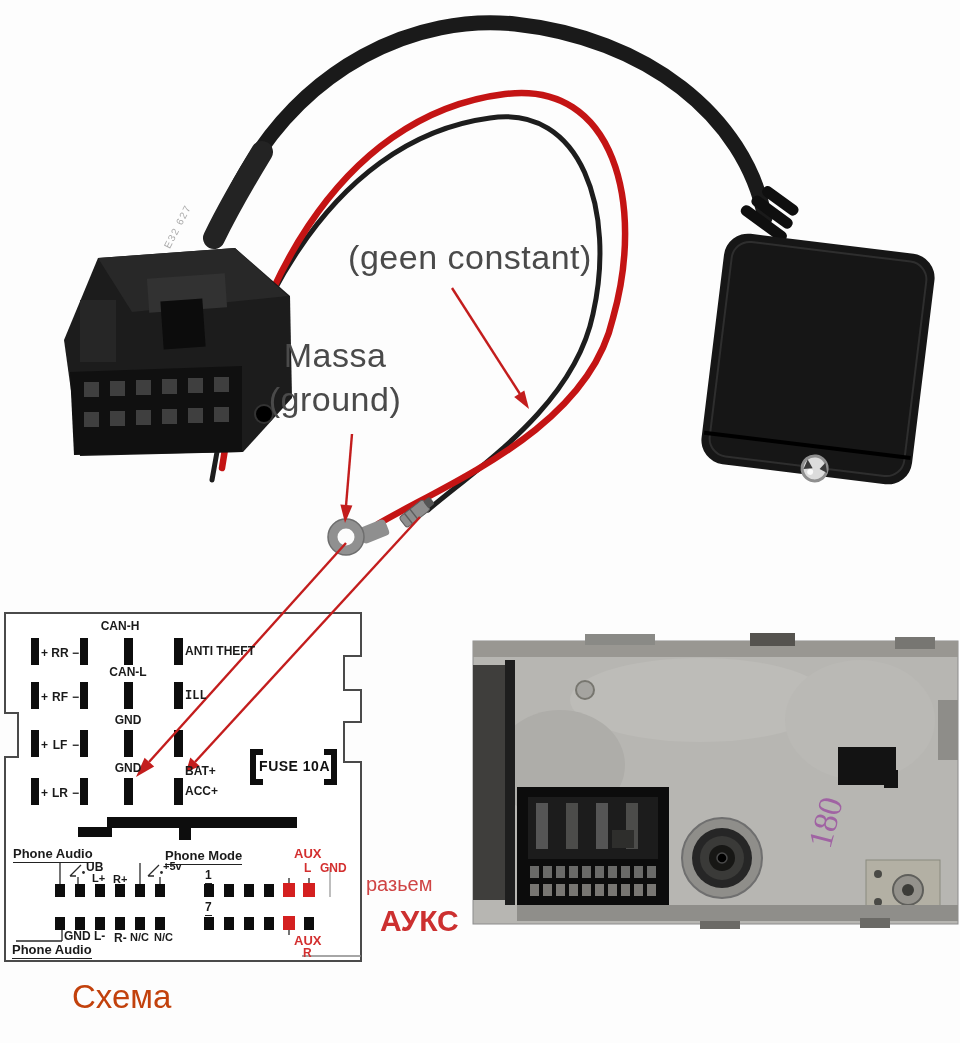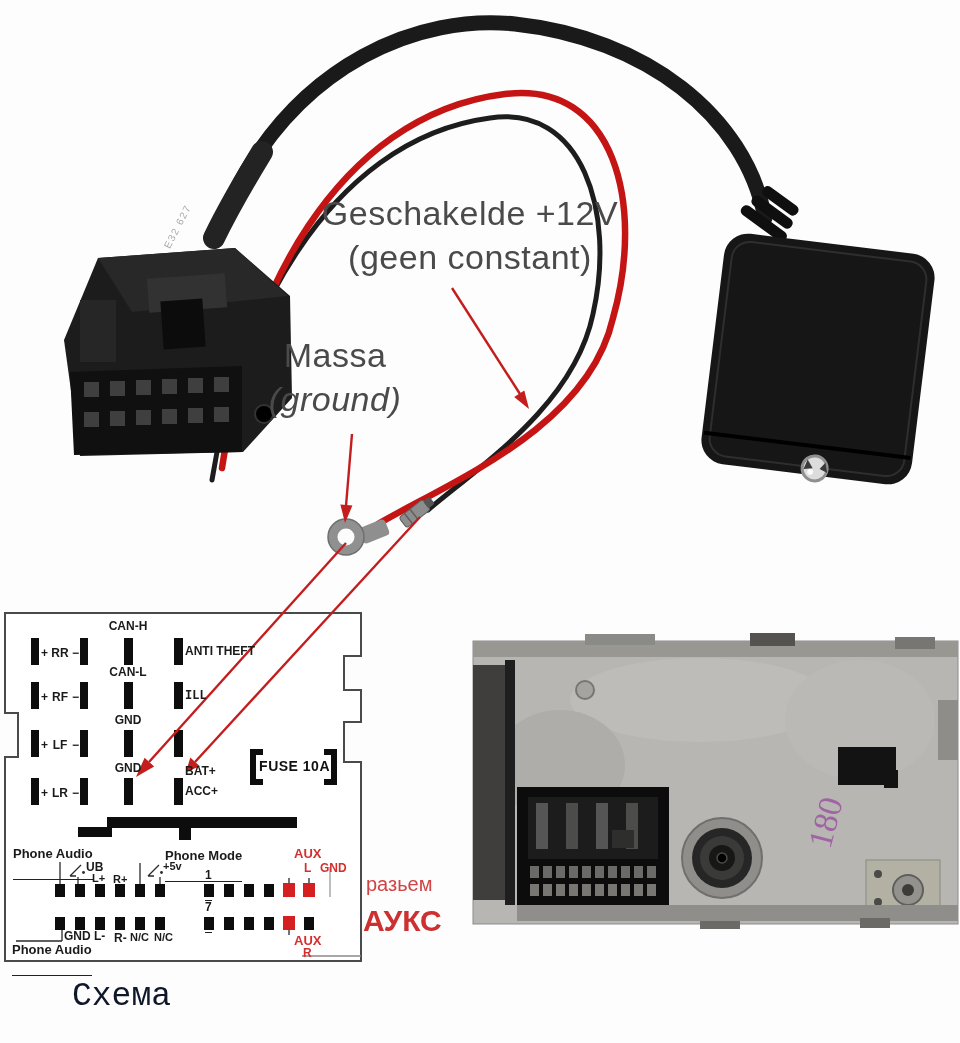--- a/index.html
+++ b/index.html
@@ -5,25 +5,25 @@
   html,body{margin:0;padding:0;background:#fff;}
   #canvas{position:relative;width:960px;height:1043px;background:#fdfdfd;overflow:hidden;
           font-family:"Liberation Sans",sans-serif;}
   #gfx{position:absolute;left:0;top:0;}
   .txt{position:absolute;white-space:nowrap;line-height:1.05;}
   .big{font-size:34px;color:#4a4a4a;letter-spacing:.5px;}
   .center{text-align:center;}
   .redbig{color:#bf3b3b;font-size:29px;letter-spacing:1px;}
   .redlab{color:#cf4444;font-size:20px;}
   .redlab-b{color:#cc3030;font-size:30px;font-weight:bold;}
-  .caption{font-size:33px;color:#0f172a;font-family:Liberation Mono, monospace;}
+  .caption{font-size:33px;color:#c2410c;}
   .dlab{font-size:12px;font-weight:bold;color:#1a1a1a;text-align:center;}
   .dlab-s{font-size:11px;font-weight:bold;color:#1a1a1a;}
   .dred{color:#d32f2f;margin-left:20px;}
-  .uline{border-bottom:1.6px solid #222;padding-bottom:18px;}
+  .uline{border-bottom:1.6px solid #222;padding-bottom:1px;}
   .spkrow{position:absolute;width:38px;display:flex;justify-content:space-between;
           font-size:12px;font-weight:bold;color:#1a1a1a;}
   .ctr{position:absolute;width:64px;text-align:center;font-size:12px;font-weight:bold;color:#1a1a1a;}
   .fuse{position:absolute;left:258px;top:758px;width:72px;text-align:right;
         font-size:14px;font-weight:bold;color:#111;letter-spacing:.5px;}
   .marking{font-size:10px;color:#a9a9a9;letter-spacing:1.5px;transform-origin:left bottom;
            transform:rotate(-63deg);}
 </style>
 </head>
 <body>
@@ -246,26 +246,25 @@
   </g>
   <g fill="#c31d1d">
     <polygon points="529,409 514.2,397.0 524.3,390.6"></polygon>
     <polygon points="345,523 340.4,504.6 352.4,505.6"></polygon>
     <polygon points="136,777 144.6,757.8 154.2,766.6"></polygon>
     <polygon points="186,772 190.3,757.5 199.9,766.3"></polygon>
   </g>
 </svg>
 
 <div class="txt marking" style="left:172px;top:240px;">E32 627</div>
-<div class="txt big center" style="left:255px;top:196px;width:430px;">Geschakelde +12V</div>
 <div class="txt big center" style="left:230px;top:338px;width:210px;">Massa</div>
 <div class="txt big center" style="left:255px;top:240px;width:430px;">(geen constant)</div>
-<div class="txt big center" style="left:230px;top:382px;width:210px;font-style:italic;">(ground)</div>
+<div class="txt big center" style="left:230px;top:382px;width:210px;">(ground)</div>
 <div class="txt redlab" style="left:366px;top:874px;">разьем</div>
-<div class="txt redlab-b" style="left:363px;top:905px;">АУКС</div>
+<div class="txt redlab-b" style="left:380px;top:905px;">АУКС</div>
 <div class="txt caption" style="left:72px;top:980px;">Схема</div>
 
 <div class="spkrow" style="left:41px;top:646px;">
   <span>+</span>
   <span>RR</span>
   <span>−</span>
 </div>
 <div class="spkrow" style="left:41px;top:690px;">
   <span>+</span>
   <span>RF</span>
@@ -275,21 +274,21 @@
   <span>+</span>
   <span>LF</span>
   <span>−</span>
 </div>
 <div class="spkrow" style="left:41px;top:786px;">
   <span>+</span>
   <span>LR</span>
   <span>−</span>
 </div>
 
-<div class="ctr" style="left:96px;top:619px;">CAN-H</div>
+<div class="ctr" style="left:88px;top:619px;">CAN-H</div>
 <div class="ctr" style="left:96px;top:665px;">CAN-L</div>
 <div class="ctr" style="left:96px;top:713px;">GND</div>
 <div class="ctr" style="left:96px;top:761px;">GND</div>
 
 <div class="txt dlab" style="left:185px;top:645px;">ANTI THEFT</div>
 <div class="txt dlab" style="left:185px;top:690px;font-family:Liberation Mono, monospace;">ILL</div>
 <div class="txt dlab" style="left:185px;top:765px;">BAT+</div>
 <div class="txt dlab" style="left:185px;top:785px;">ACC+</div>
 
 <div class="fuse">FUSE 10A</div>

